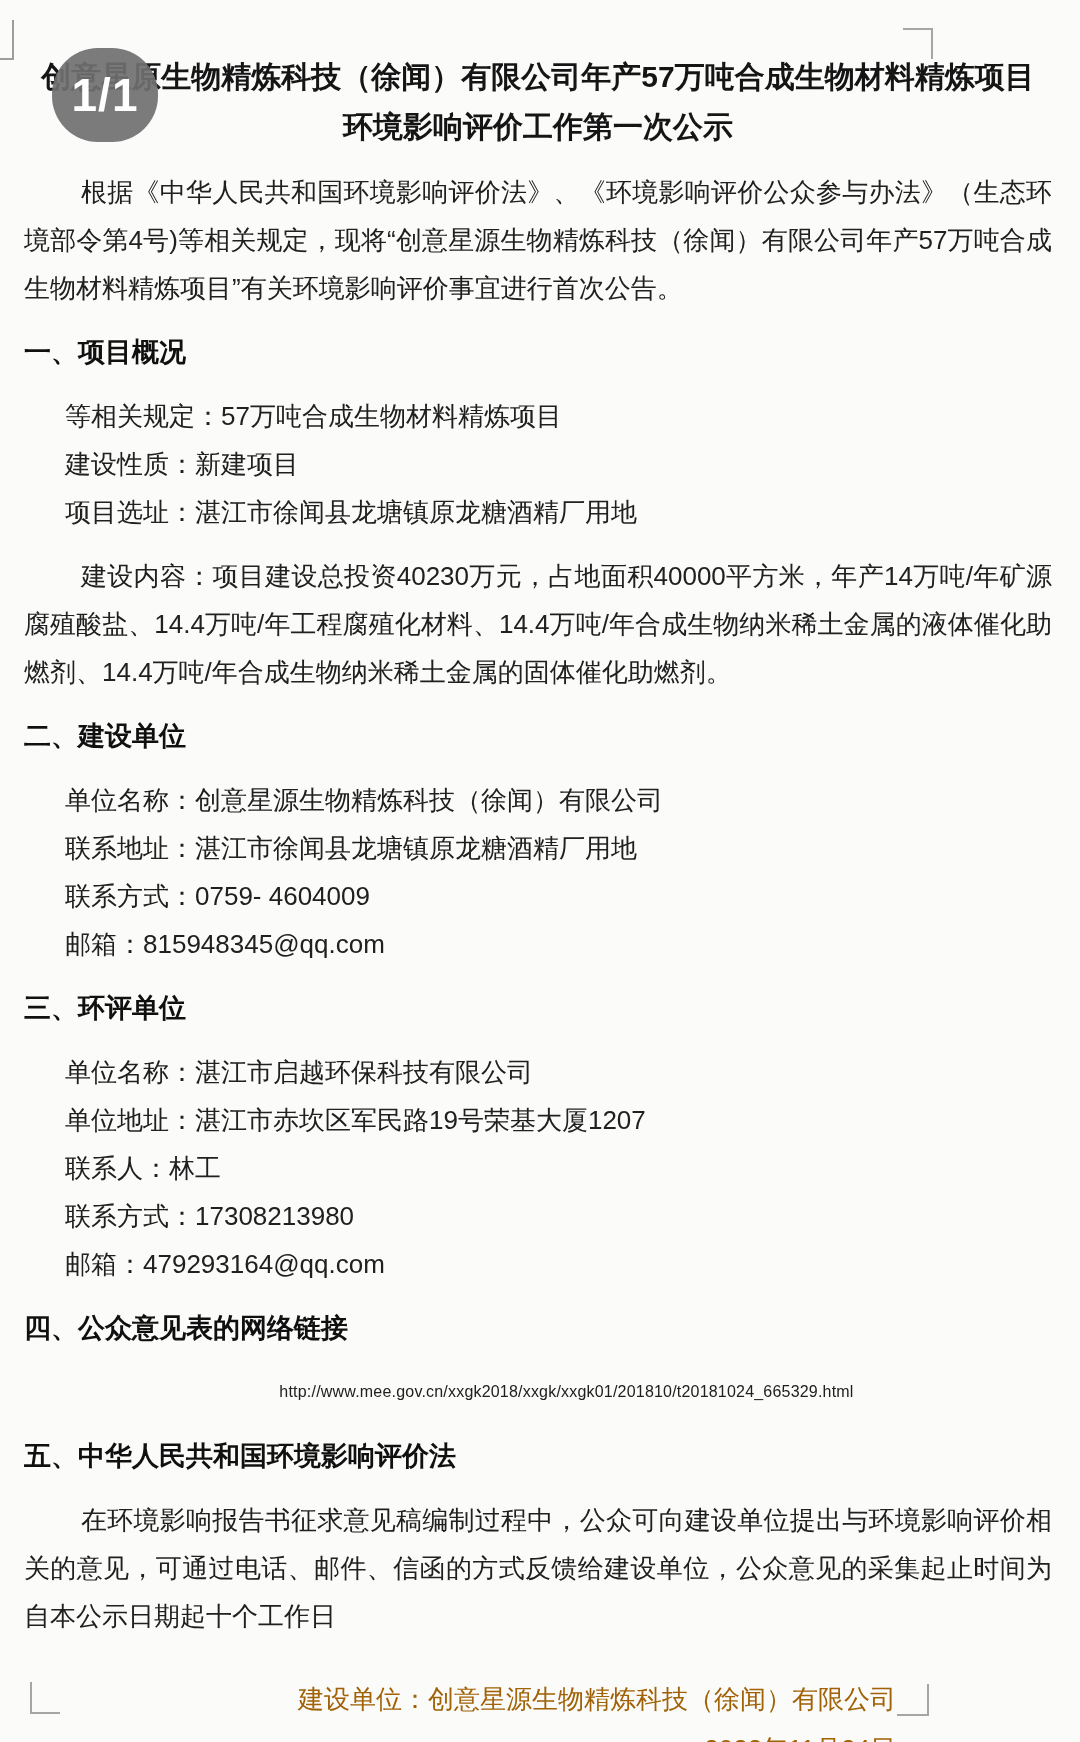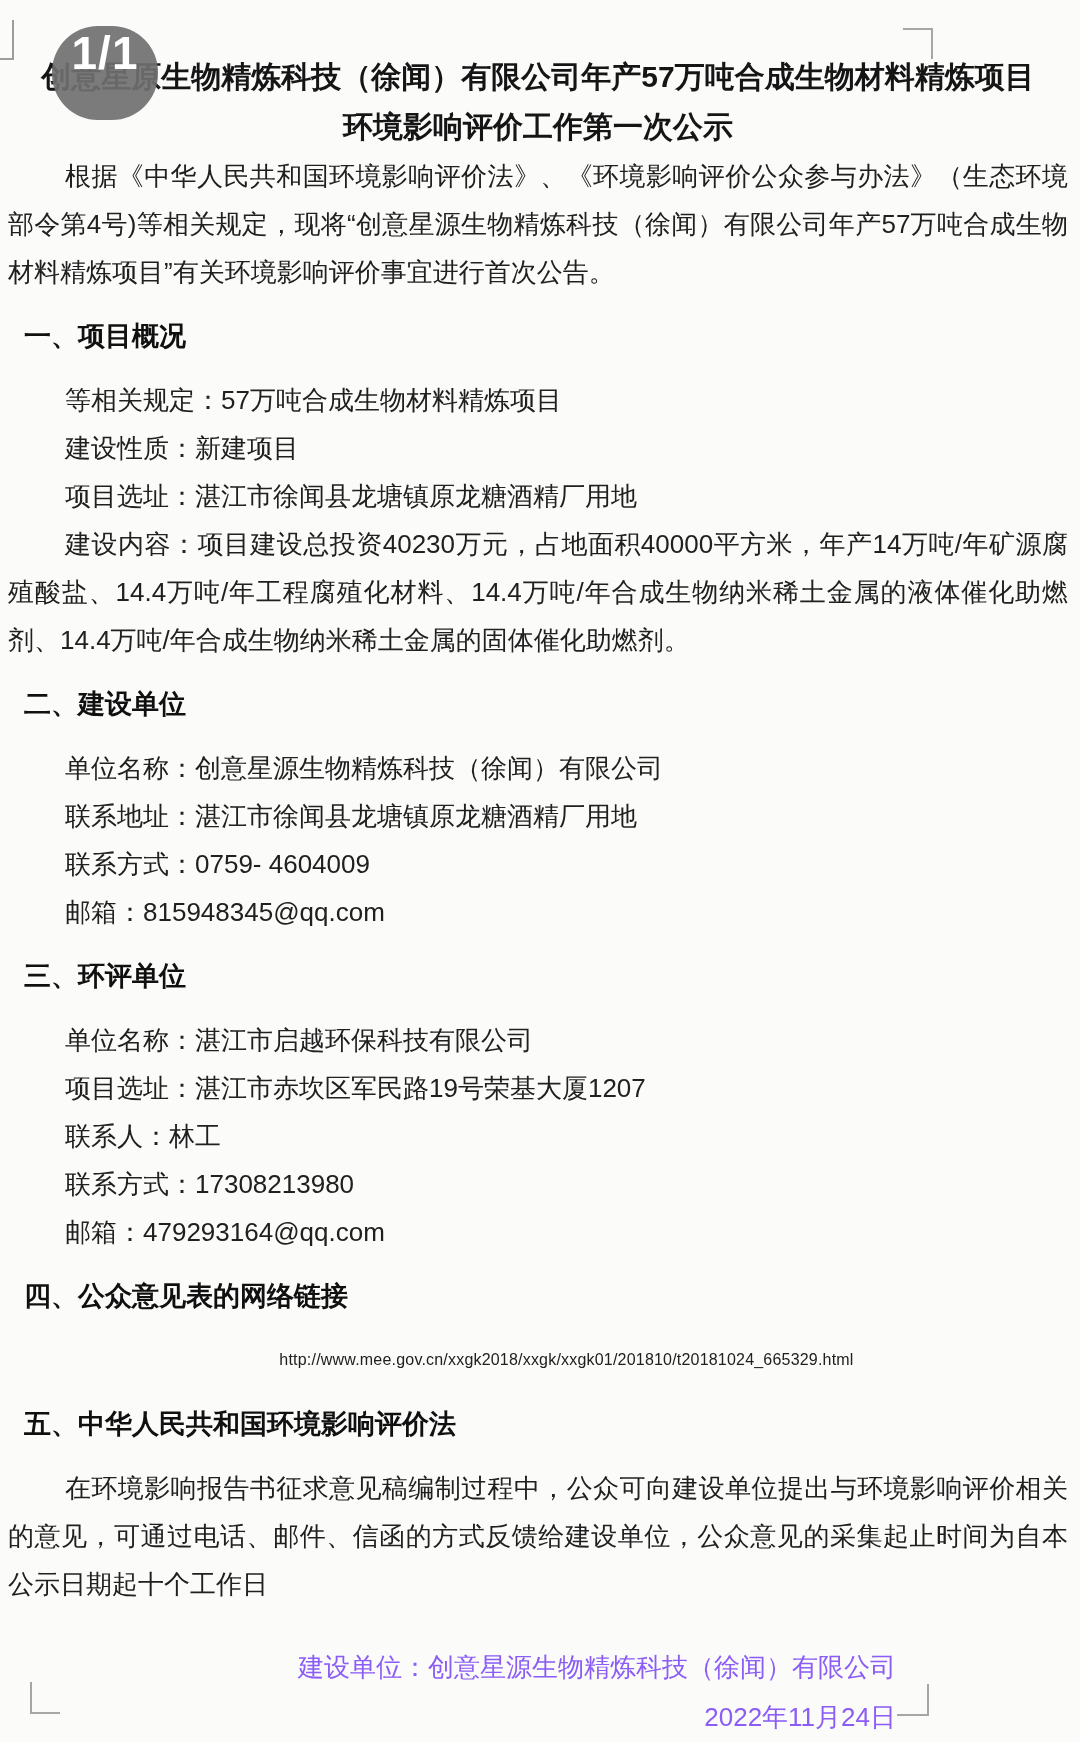--- a/index.html
+++ b/index.html
@@ -20,21 +20,21 @@
     margin:0;
     text-align:center;
     font-weight:bold;
     font-size:30px;
     line-height:50px;
     color:#151515;
     position:relative;
     z-index:1;
   }
   .para{
-    margin:0;
+    margin:16px;
     font-size:26px;
     line-height:48px;
     text-indent:57px;
     text-align:justify;
     color:#202020;
   }
   .line{
     margin:0;
     font-size:26px;
     line-height:48px;
@@ -56,30 +56,30 @@
   }
   .footer{
     margin-top:34px;
     text-align:right;
     padding-right:172px;
   }
   .footer p{
     margin:0;
     font-size:26px;
     line-height:50px;
-    color:#8b5cf6;
+    color:#a16207;
   }
   .badge{
     position:absolute;
-    left:52px;top:26px;
+    left:52px;top:48px;
     width:106px;height:94px;
     background:rgba(112,112,112,0.92);
     border-radius:46px;
     z-index:3;
-    display:flex;justify-content:center;
+    display:flex;align-items:center;justify-content:center;
   }
   .badge span{
     color:#ffffff;
     font-size:46px;
     font-weight:bold;
     letter-spacing:1px;
   }
   .crop-mark{position:absolute;z-index:2;}
   .cm-tl{left:0;top:20px;width:12px;height:38px;border-right:2px solid #9d9d9d;border-bottom:2px solid #9d9d9d;}
   .cm-tr{left:903px;top:28px;width:28px;height:29px;border-top:2px solid #a6a6a6;border-right:2px solid #a6a6a6;}
@@ -112,21 +112,21 @@
   <p class="para">建设内容：项目建设总投资40230万元，占地面积40000平方米，年产14万吨/年矿源腐殖酸盐、14.4万吨/年工程腐殖化材料、14.4万吨/年合成生物纳米稀土金属的液体催化助燃剂、14.4万吨/年合成生物纳米稀土金属的固体催化助燃剂。</p>
 
   <p class="heading">二、建设单位</p>
   <p class="line">单位名称：创意星源生物精炼科技（徐闻）有限公司</p>
   <p class="line">联系地址：湛江市徐闻县龙塘镇原龙糖酒精厂用地</p>
   <p class="line">联系方式：0759- 4604009</p>
   <p class="line">邮箱：815948345@qq.com</p>
 
   <p class="heading">三、环评单位</p>
   <p class="line">单位名称：湛江市启越环保科技有限公司</p>
-  <p class="line">项目选址：湛江市赤坎区军民路19号荣基大厦1207</p>
+  <p class="line">单位地址：湛江市赤坎区军民路19号荣基大厦1207</p>
   <p class="line">联系人：林工</p>
   <p class="line">联系方式：17308213980</p>
   <p class="line">邮箱：479293164@qq.com</p>
 
   <p class="heading">四、公众意见表的网络链接</p>
   <p class="line url">http://www.mee.gov.cn/xxgk2018/xxgk/xxgk01/201810/t20181024_665329.html</p>
 
   <p class="heading">五、中华人民共和国环境影响评价法</p>
   <p class="para">在环境影响报告书征求意见稿编制过程中，公众可向建设单位提出与环境影响评价相关的意见，可通过电话、邮件、信函的方式反馈给建设单位，公众意见的采集起止时间为自本公示日期起十个工作日</p>
 

